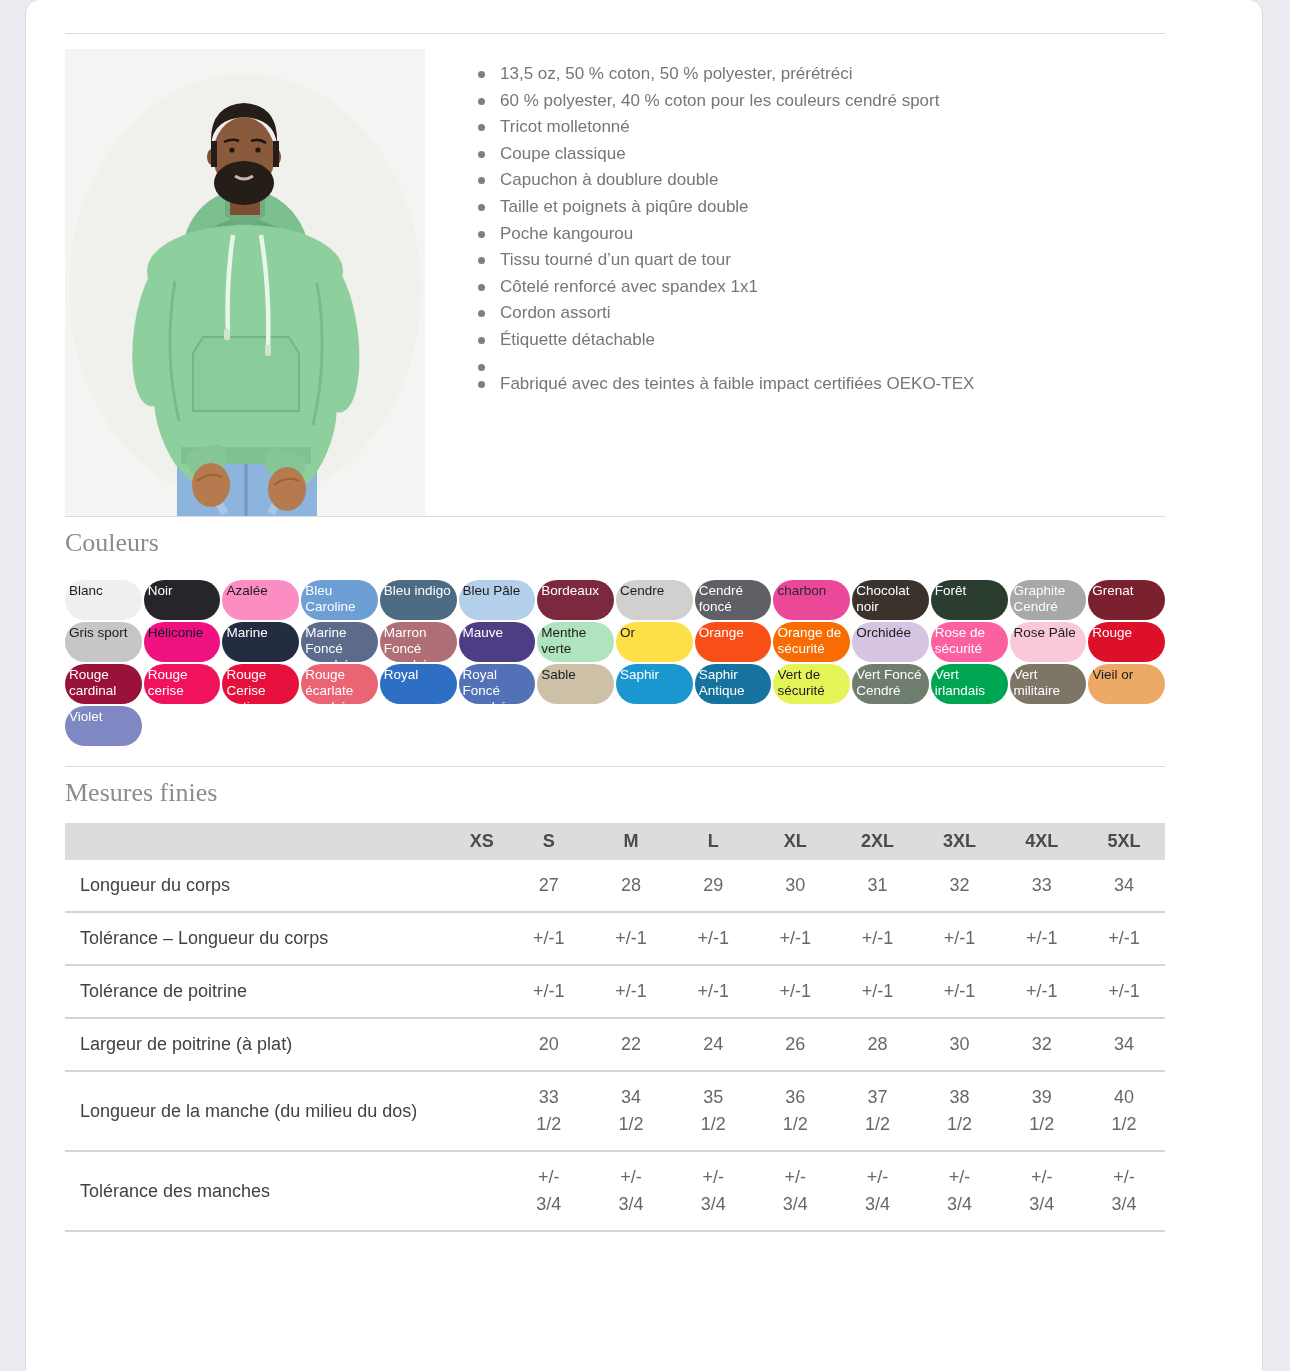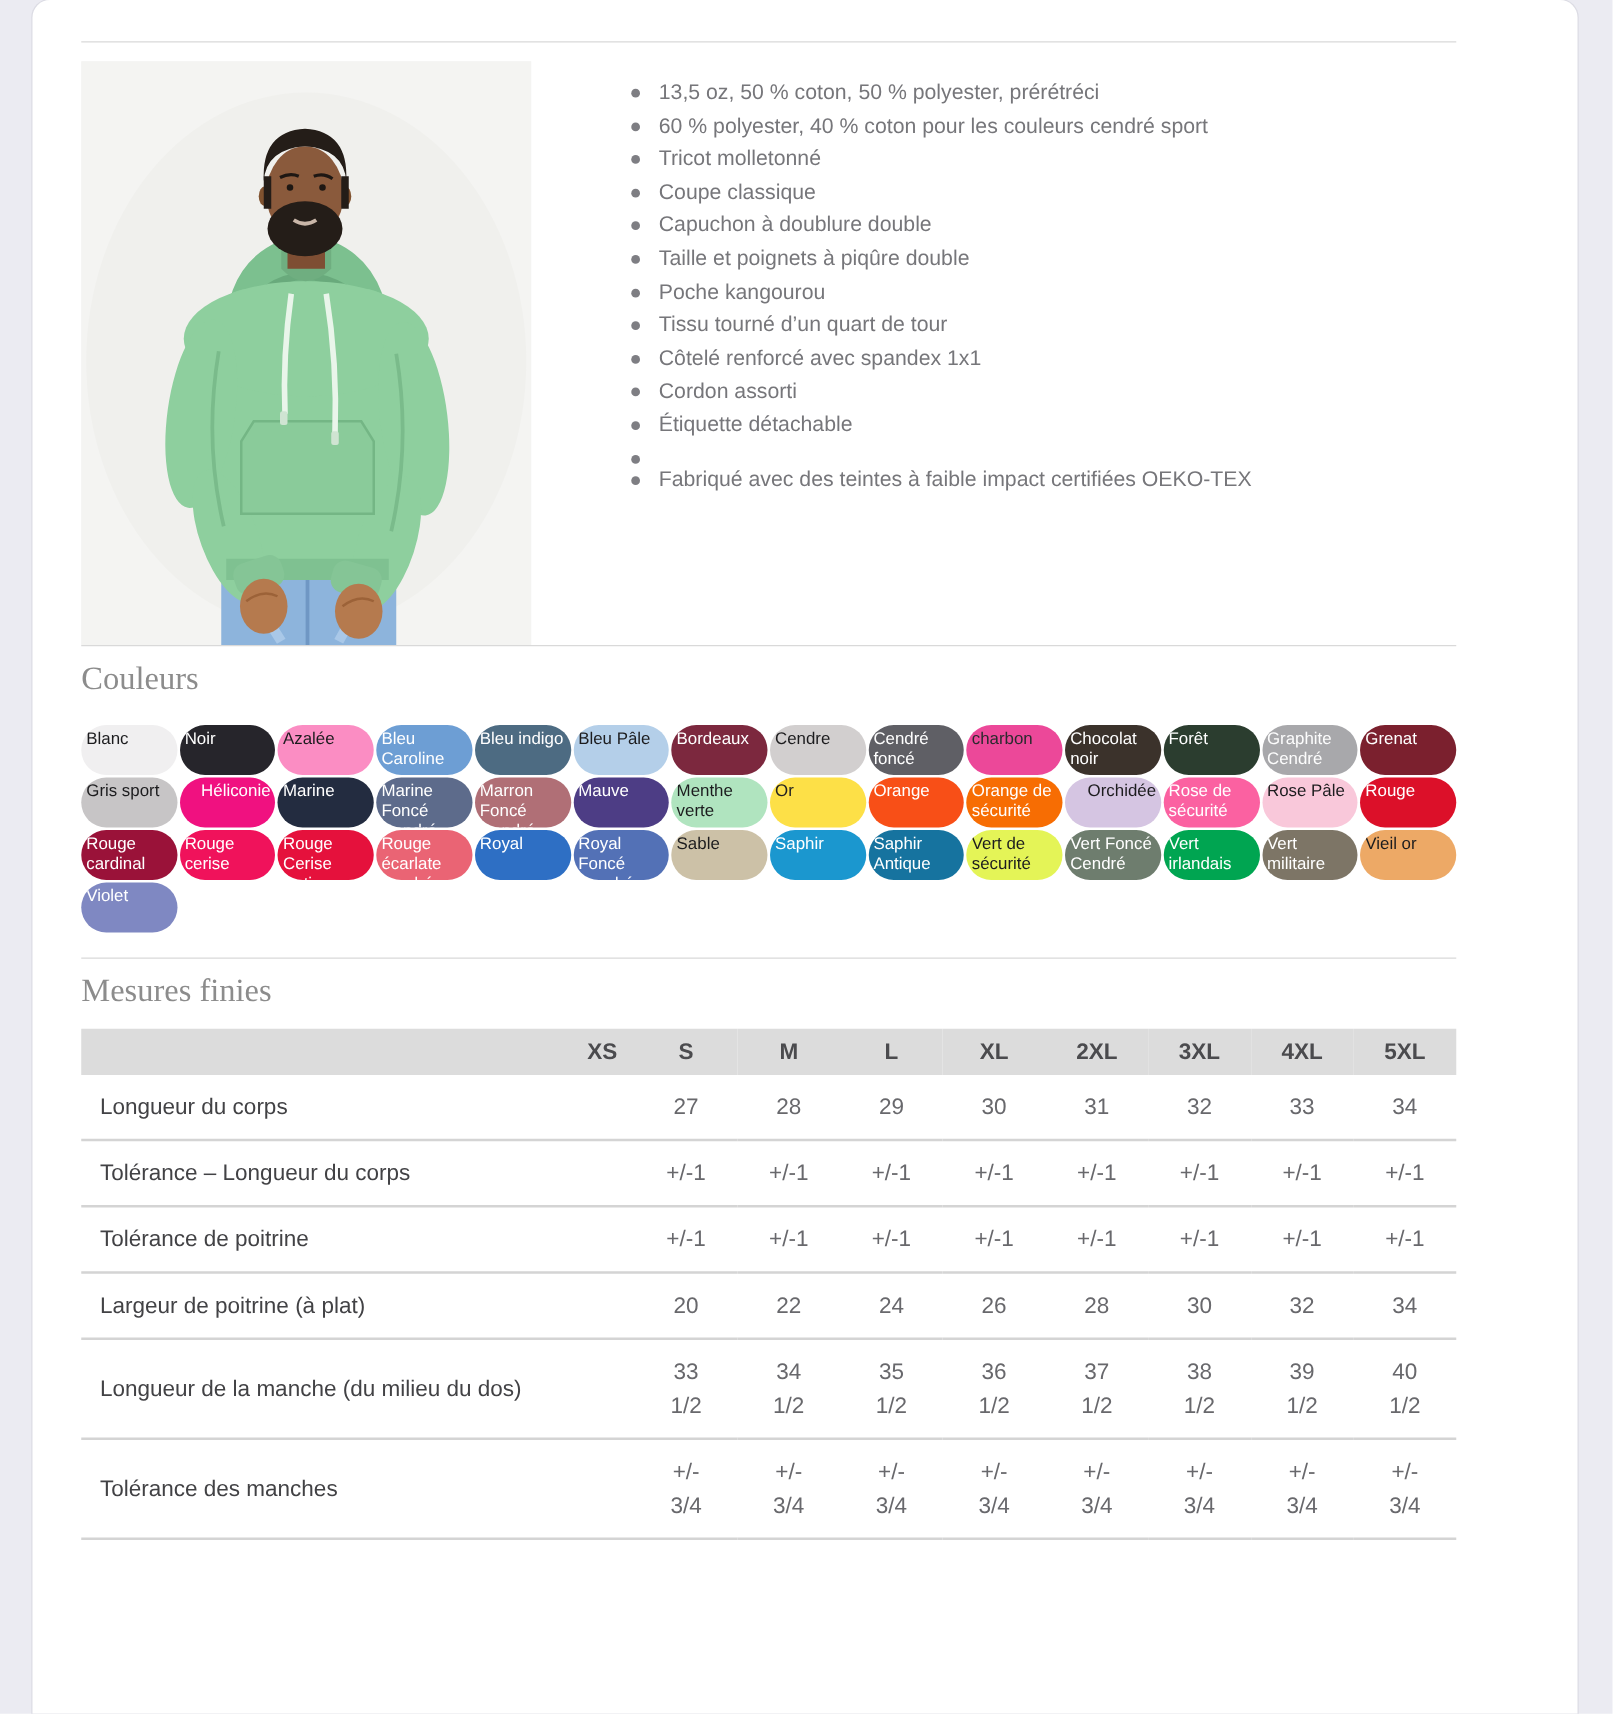--- a/index.html
+++ b/index.html
@@ -10,21 +10,21 @@
   }
   .stage{position:relative;width:1290px;height:1371px;overflow:hidden;}
   .page{
     position:absolute;left:26px;top:0;width:1236px;height:1371px;
     background:#ffffff;border-radius:14px 14px 0 0;
     box-shadow:0 0 0 1px #dcdce4;
   }
   .content{width:1100px;margin-left:39px;}
   .rule{border-top:1px solid #d9d9d9;height:0;}
   .rule-top{margin-top:33px;}
-  .hero{display:flex;margin-top:15px;gap:27px;}
+  .hero{display:flex;margin-top:15px;}
   .photo{width:360px;height:467px;flex:none;background:#f4f4f2;}
   .features{list-style:none;margin:12px 0 0 0;padding:0 0 0 53px;flex:1;}
   .features li{display:flex;font-size:17px;line-height:26.6px;color:#76767a;}
   .dot{width:7px;height:7px;border-radius:50%;background:#7e7e83;margin:10px 15px 0 0;flex:none;}
   h2.sec{
     font-family:"Liberation Serif", serif;font-weight:400;
     font-size:26px;line-height:33px;color:#8c8c8c;margin:9px 0 0 0;
   }
   .swatch-grid{display:grid;grid-template-columns:repeat(14,1fr);gap:2px;margin-top:21px;}
   .swatch{
@@ -185,30 +185,30 @@
           <div class="swatch" style="background: rgb(180, 207, 233); color: rgb(28, 28, 30);">Bleu Pâle</div>
           <div class="swatch" style="background: rgb(124, 40, 62); color: rgb(255, 255, 255);">Bordeaux</div>
           <div class="swatch" style="background: rgb(210, 207, 207); color: rgb(28, 28, 30);">Cendre</div>
           <div class="swatch" style="background: rgb(95, 95, 101); color: rgb(255, 255, 255);">Cendré foncé</div>
           <div class="swatch" style="background: #ec4899; color: rgb(42, 42, 46);">charbon</div>
           <div class="swatch" style="background: rgb(59, 50, 43); color: rgb(255, 255, 255);">Chocolat noir</div>
           <div class="swatch" style="background: rgb(43, 61, 47); color: rgb(255, 255, 255);">Forêt</div>
           <div class="swatch" style="background: rgb(168, 168, 171); color: rgb(253, 253, 253);">Graphite Cendré</div>
           <div class="swatch" style="background: rgb(123, 32, 46); color: rgb(255, 255, 255);">Grenat</div>
           <div class="swatch" style="background: rgb(199, 197, 198); color: rgb(28, 28, 30);">Gris sport</div>
-          <div class="swatch" style="background: rgb(240, 17, 128); color: #ffffff; text-align: right;">Héliconie</div>
+          <div class="swatch" style="background: rgb(240, 17, 128); color: #0f172a;">Héliconie</div>
           <div class="swatch" style="background: rgb(35, 44, 64); color: rgb(255, 255, 255);">Marine</div>
           <div class="swatch" style="background: rgb(93, 107, 139); color: rgb(255, 255, 255);">Marine Foncé Cendré</div>
           <div class="swatch" style="background: rgb(176, 111, 118); color: rgb(255, 255, 255);">Marron Foncé Cendré</div>
           <div class="swatch" style="background: rgb(77, 61, 133); color: rgb(255, 255, 255);">Mauve</div>
           <div class="swatch" style="background: rgb(176, 228, 191); color: rgb(28, 28, 30);">Menthe verte</div>
           <div class="swatch" style="background: #fde047; color: rgb(31, 31, 34);">Or</div>
           <div class="swatch" style="background: rgb(248, 79, 23); color: rgb(255, 255, 255);">Orange</div>
           <div class="swatch" style="background: rgb(247, 109, 3); color: rgb(255, 255, 255);">Orange de sécurité</div>
-          <div class="swatch" style="background: rgb(213, 197, 226); color: rgb(28, 28, 30); text-align: right;">Orchidée</div>
+          <div class="swatch" style="background: rgb(213, 197, 226); color: rgb(28, 28, 30);">Orchidée</div>
           <div class="swatch" style="background: rgb(251, 97, 161); color: rgb(255, 255, 255);">Rose de sécurité</div>
           <div class="swatch" style="background: rgb(249, 200, 218); color: rgb(28, 28, 30);">Rose Pâle</div>
           <div class="swatch" style="background: rgb(220, 16, 41); color: rgb(255, 255, 255);">Rouge</div>
           <div class="swatch" style="background: rgb(154, 18, 57); color: rgb(255, 255, 255);">Rouge cardinal</div>
           <div class="swatch" style="background: rgb(240, 18, 91); color: rgb(255, 255, 255);">Rouge cerise</div>
           <div class="swatch" style="background: rgb(229, 17, 60); color: rgb(255, 255, 255);">Rouge Cerise Antique</div>
           <div class="swatch" style="background: rgb(234, 100, 116); color: rgb(255, 255, 255);">Rouge écarlate cendré</div>
           <div class="swatch" style="background: rgb(46, 111, 196); color: rgb(255, 255, 255);">Royal</div>
           <div class="swatch" style="background: rgb(83, 113, 182); color: rgb(255, 255, 255);">Royal Foncé Cendré</div>
           <div class="swatch" style="background: rgb(204, 193, 167); color: rgb(28, 28, 30);">Sable</div>

